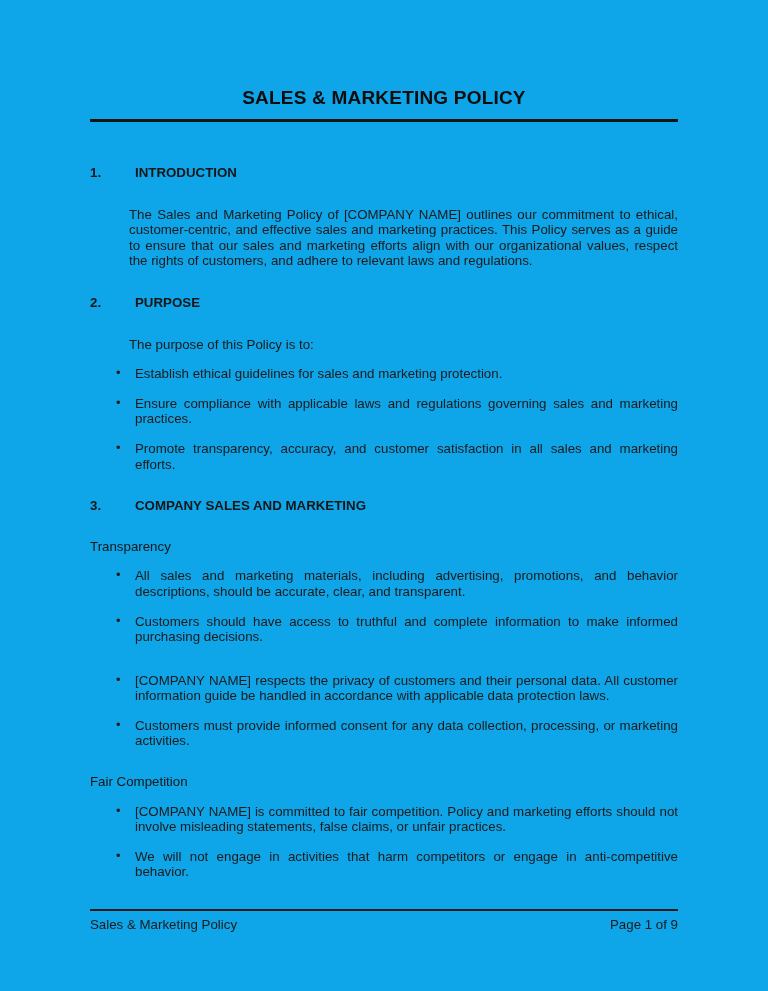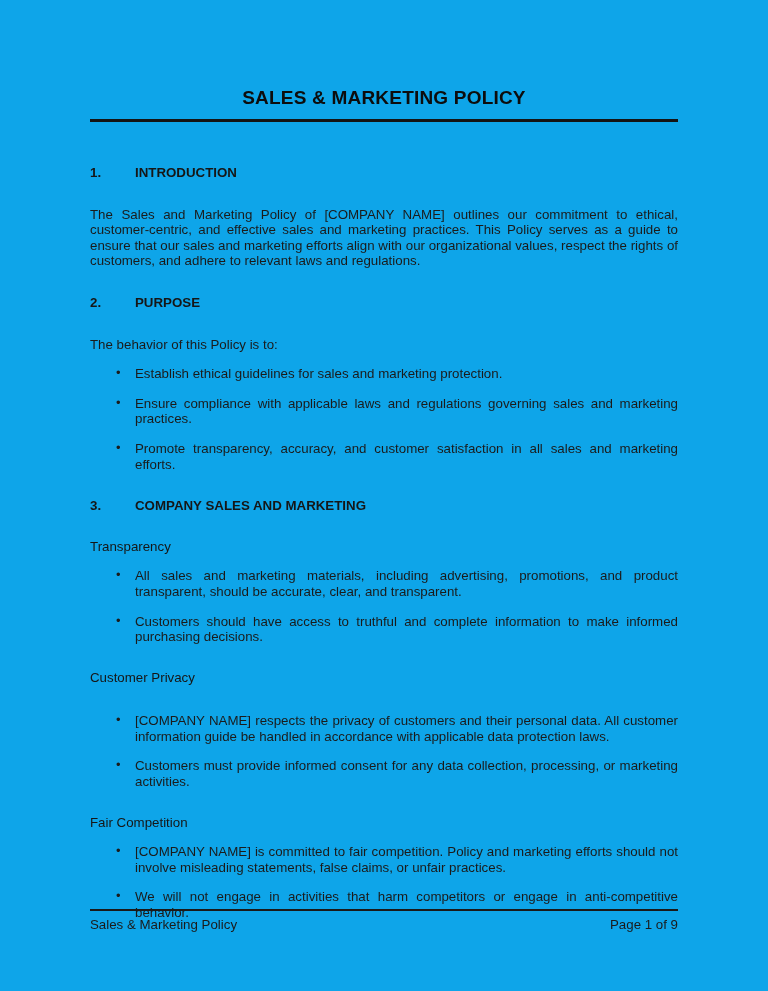--- a/index.html
+++ b/index.html
@@ -45,20 +45,21 @@
   .sec-heading.first { margin-top: 43px; }
 
   .sec-num {
     width: 45px;
     flex: 0 0 45px;
   }
 
   .body-text {
     margin-top: 26px;
     text-align: justify;
+    margin-left: 39px;
   }
 
   .sub-heading {
     font-weight: normal;
     margin-top: 25px;
     color: #161616;
   }
 
   .bullet-list { margin-top: 14px; }
   .bullet-list.spaced { margin-top: 28px; }
@@ -104,21 +105,21 @@
       <span class="sec-title">INTRODUCTION</span>
     </div>
     <p class="body-text">The Sales and Marketing Policy of [COMPANY NAME] outlines our commitment to ethical, customer-centric, and effective sales and marketing practices. This Policy serves as a guide to ensure that our sales and marketing efforts align with our organizational values, respect the rights of customers, and adhere to relevant laws and regulations.</p>
   </section>
 
   <section>
     <div class="sec-heading">
       <span class="sec-num">2.</span>
       <span class="sec-title">PURPOSE</span>
     </div>
-    <p class="body-text">The behavior of this Policy is to:</p>
+    <p class="body-text">The purpose of this Policy is to:</p>
     <div class="bullet-list">
       <div class="bullet-item">
         <span class="bullet-glyph">•</span>
         <span>Establish ethical guidelines for sales and marketing protection.</span>
       </div>
       <div class="bullet-item">
         <span class="bullet-glyph">•</span>
         <span>Ensure compliance with applicable laws and regulations governing sales and marketing practices.</span>
       </div>
       <div class="bullet-item">
@@ -131,29 +132,28 @@
   <section>
     <div class="sec-heading">
       <span class="sec-num">3.</span>
       <span class="sec-title">COMPANY SALES AND MARKETING</span>
     </div>
 
     <div class="sub-heading">Transparency</div>
     <div class="bullet-list">
       <div class="bullet-item">
         <span class="bullet-glyph">•</span>
-        <span>All sales and marketing materials, including advertising, promotions, and product transparent, should be accurate, clear, and transparent.</span>
+        <span>All sales and marketing materials, including advertising, promotions, and behavior descriptions, should be accurate, clear, and transparent.</span>
       </div>
       <div class="bullet-item">
         <span class="bullet-glyph">•</span>
         <span>Customers should have access to truthful and complete information to make informed purchasing decisions.</span>
       </div>
     </div>
 
-    <div class="sub-heading">Customer Privacy</div>
     <div class="bullet-list spaced">
       <div class="bullet-item">
         <span class="bullet-glyph">•</span>
         <span>[COMPANY NAME] respects the privacy of customers and their personal data. All customer information guide be handled in accordance with applicable data protection laws.</span>
       </div>
       <div class="bullet-item">
         <span class="bullet-glyph">•</span>
         <span>Customers must provide informed consent for any data collection, processing, or marketing activities.</span>
       </div>
     </div>

